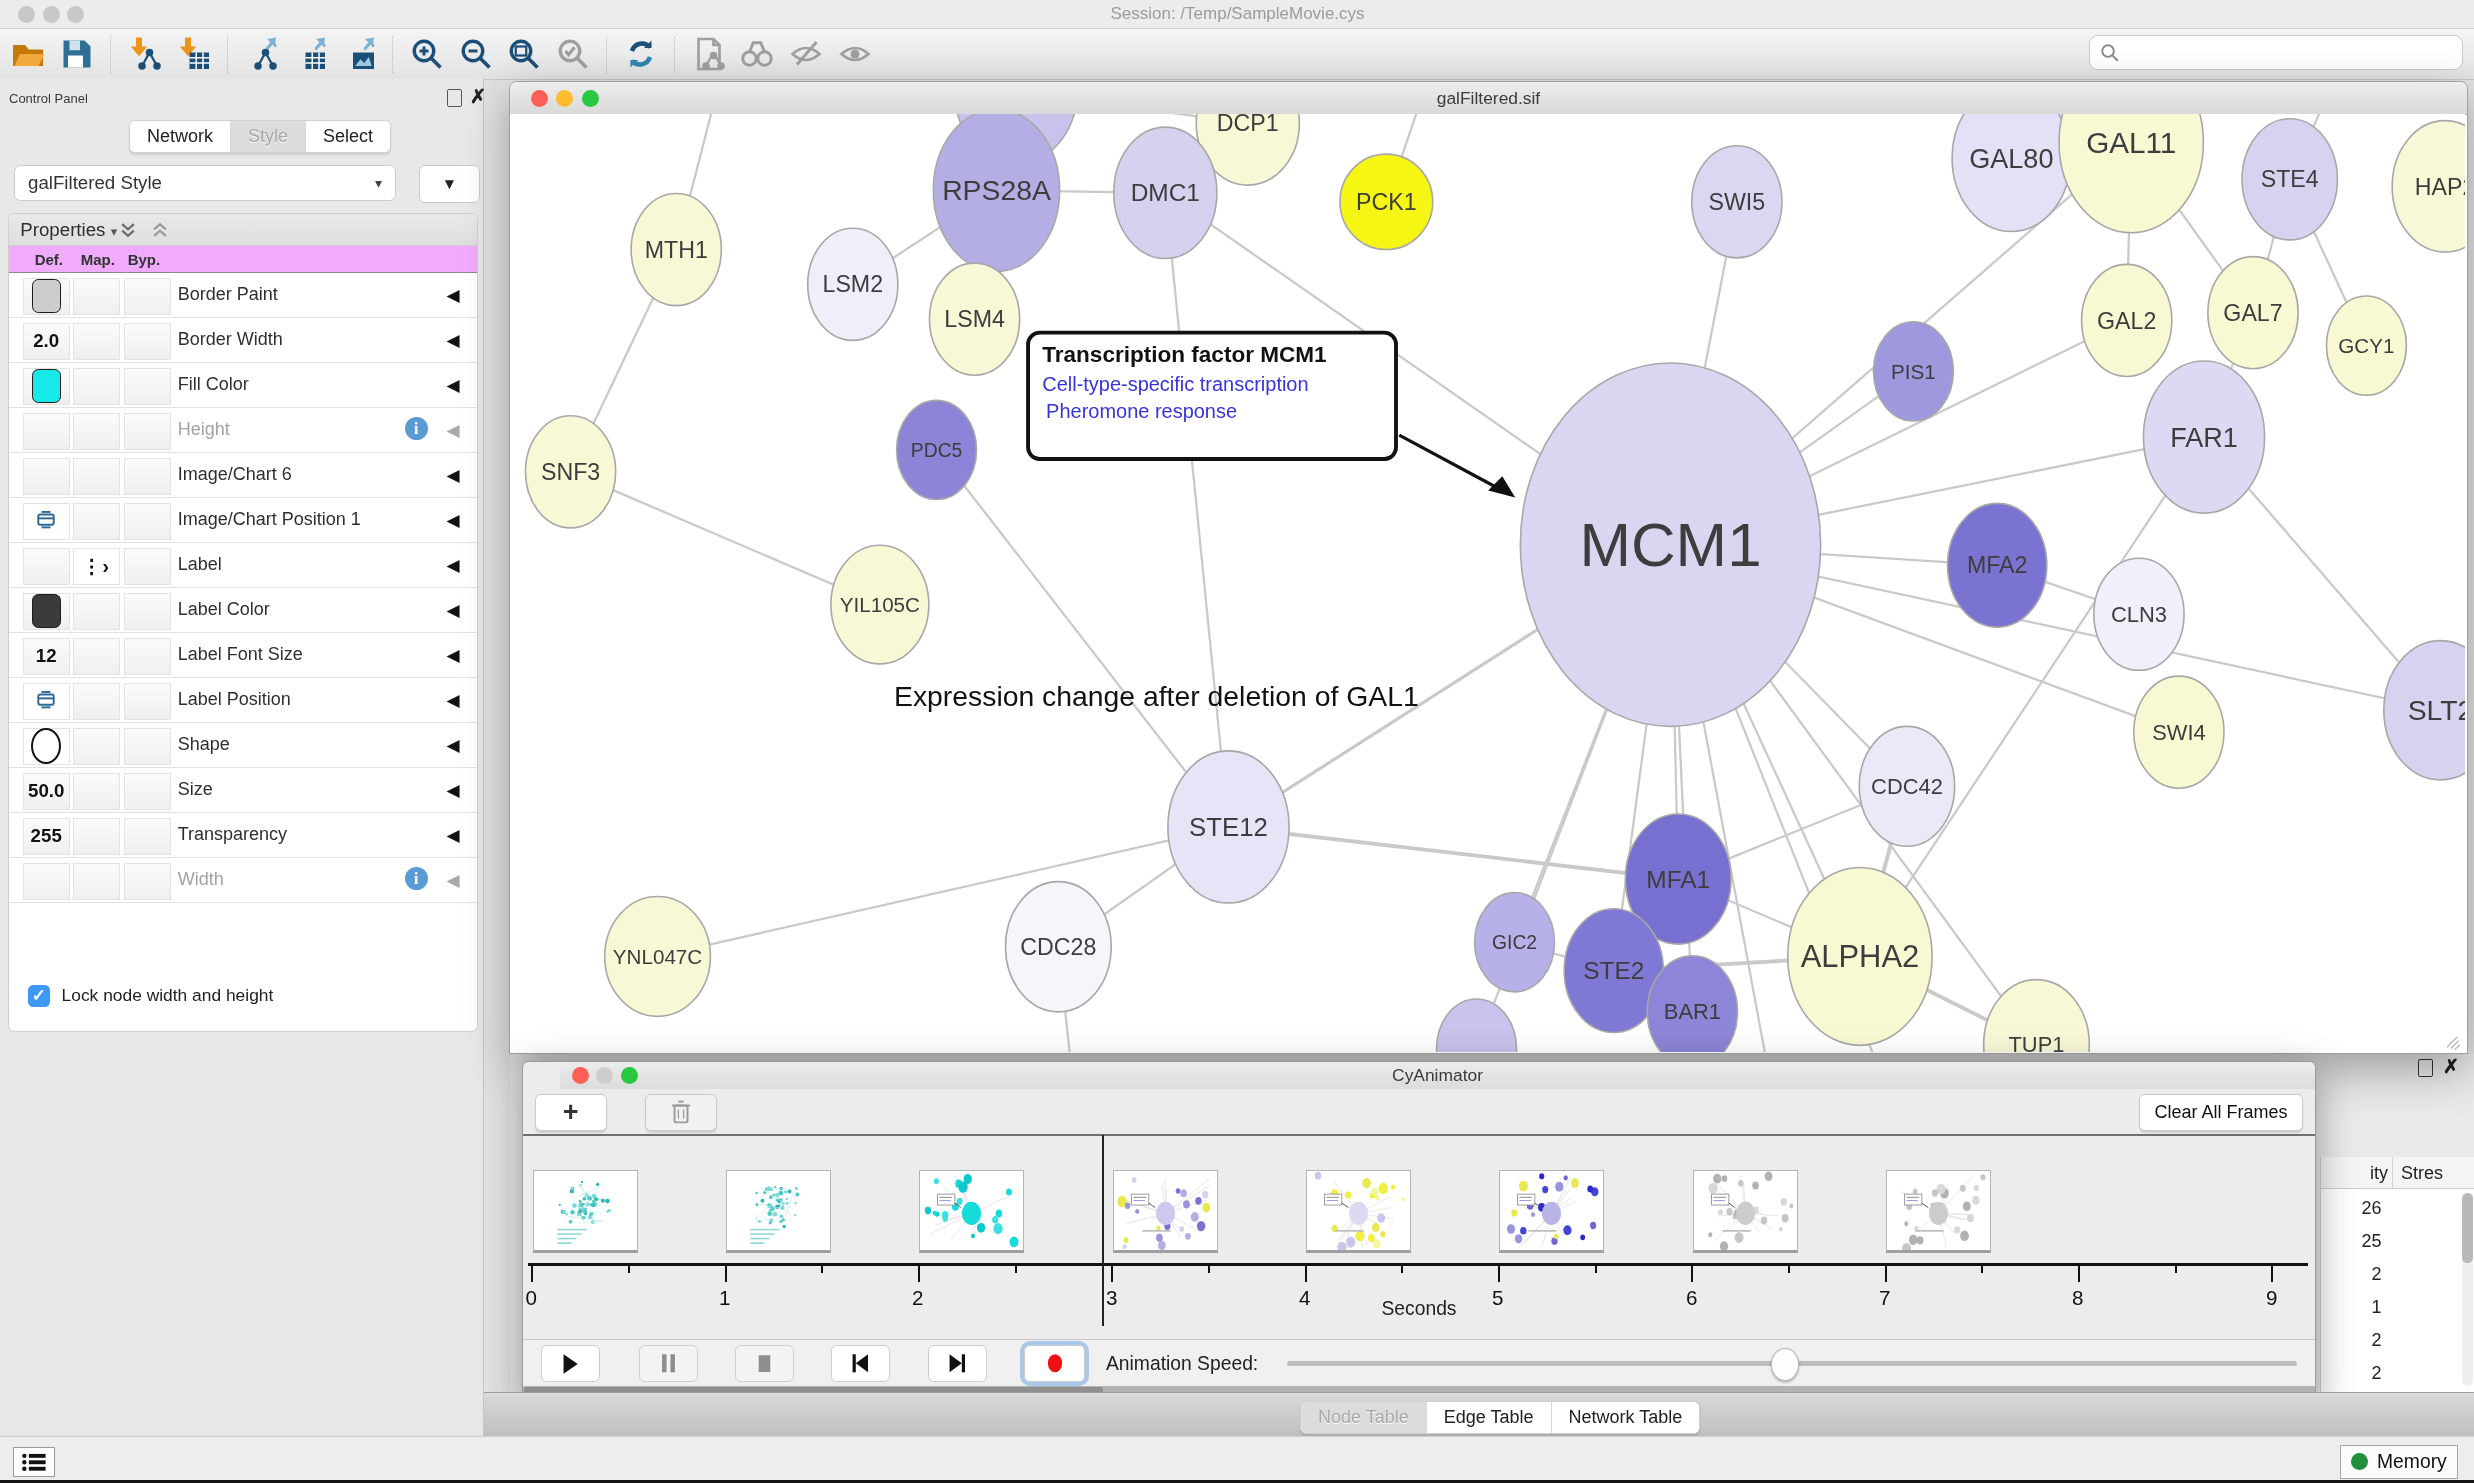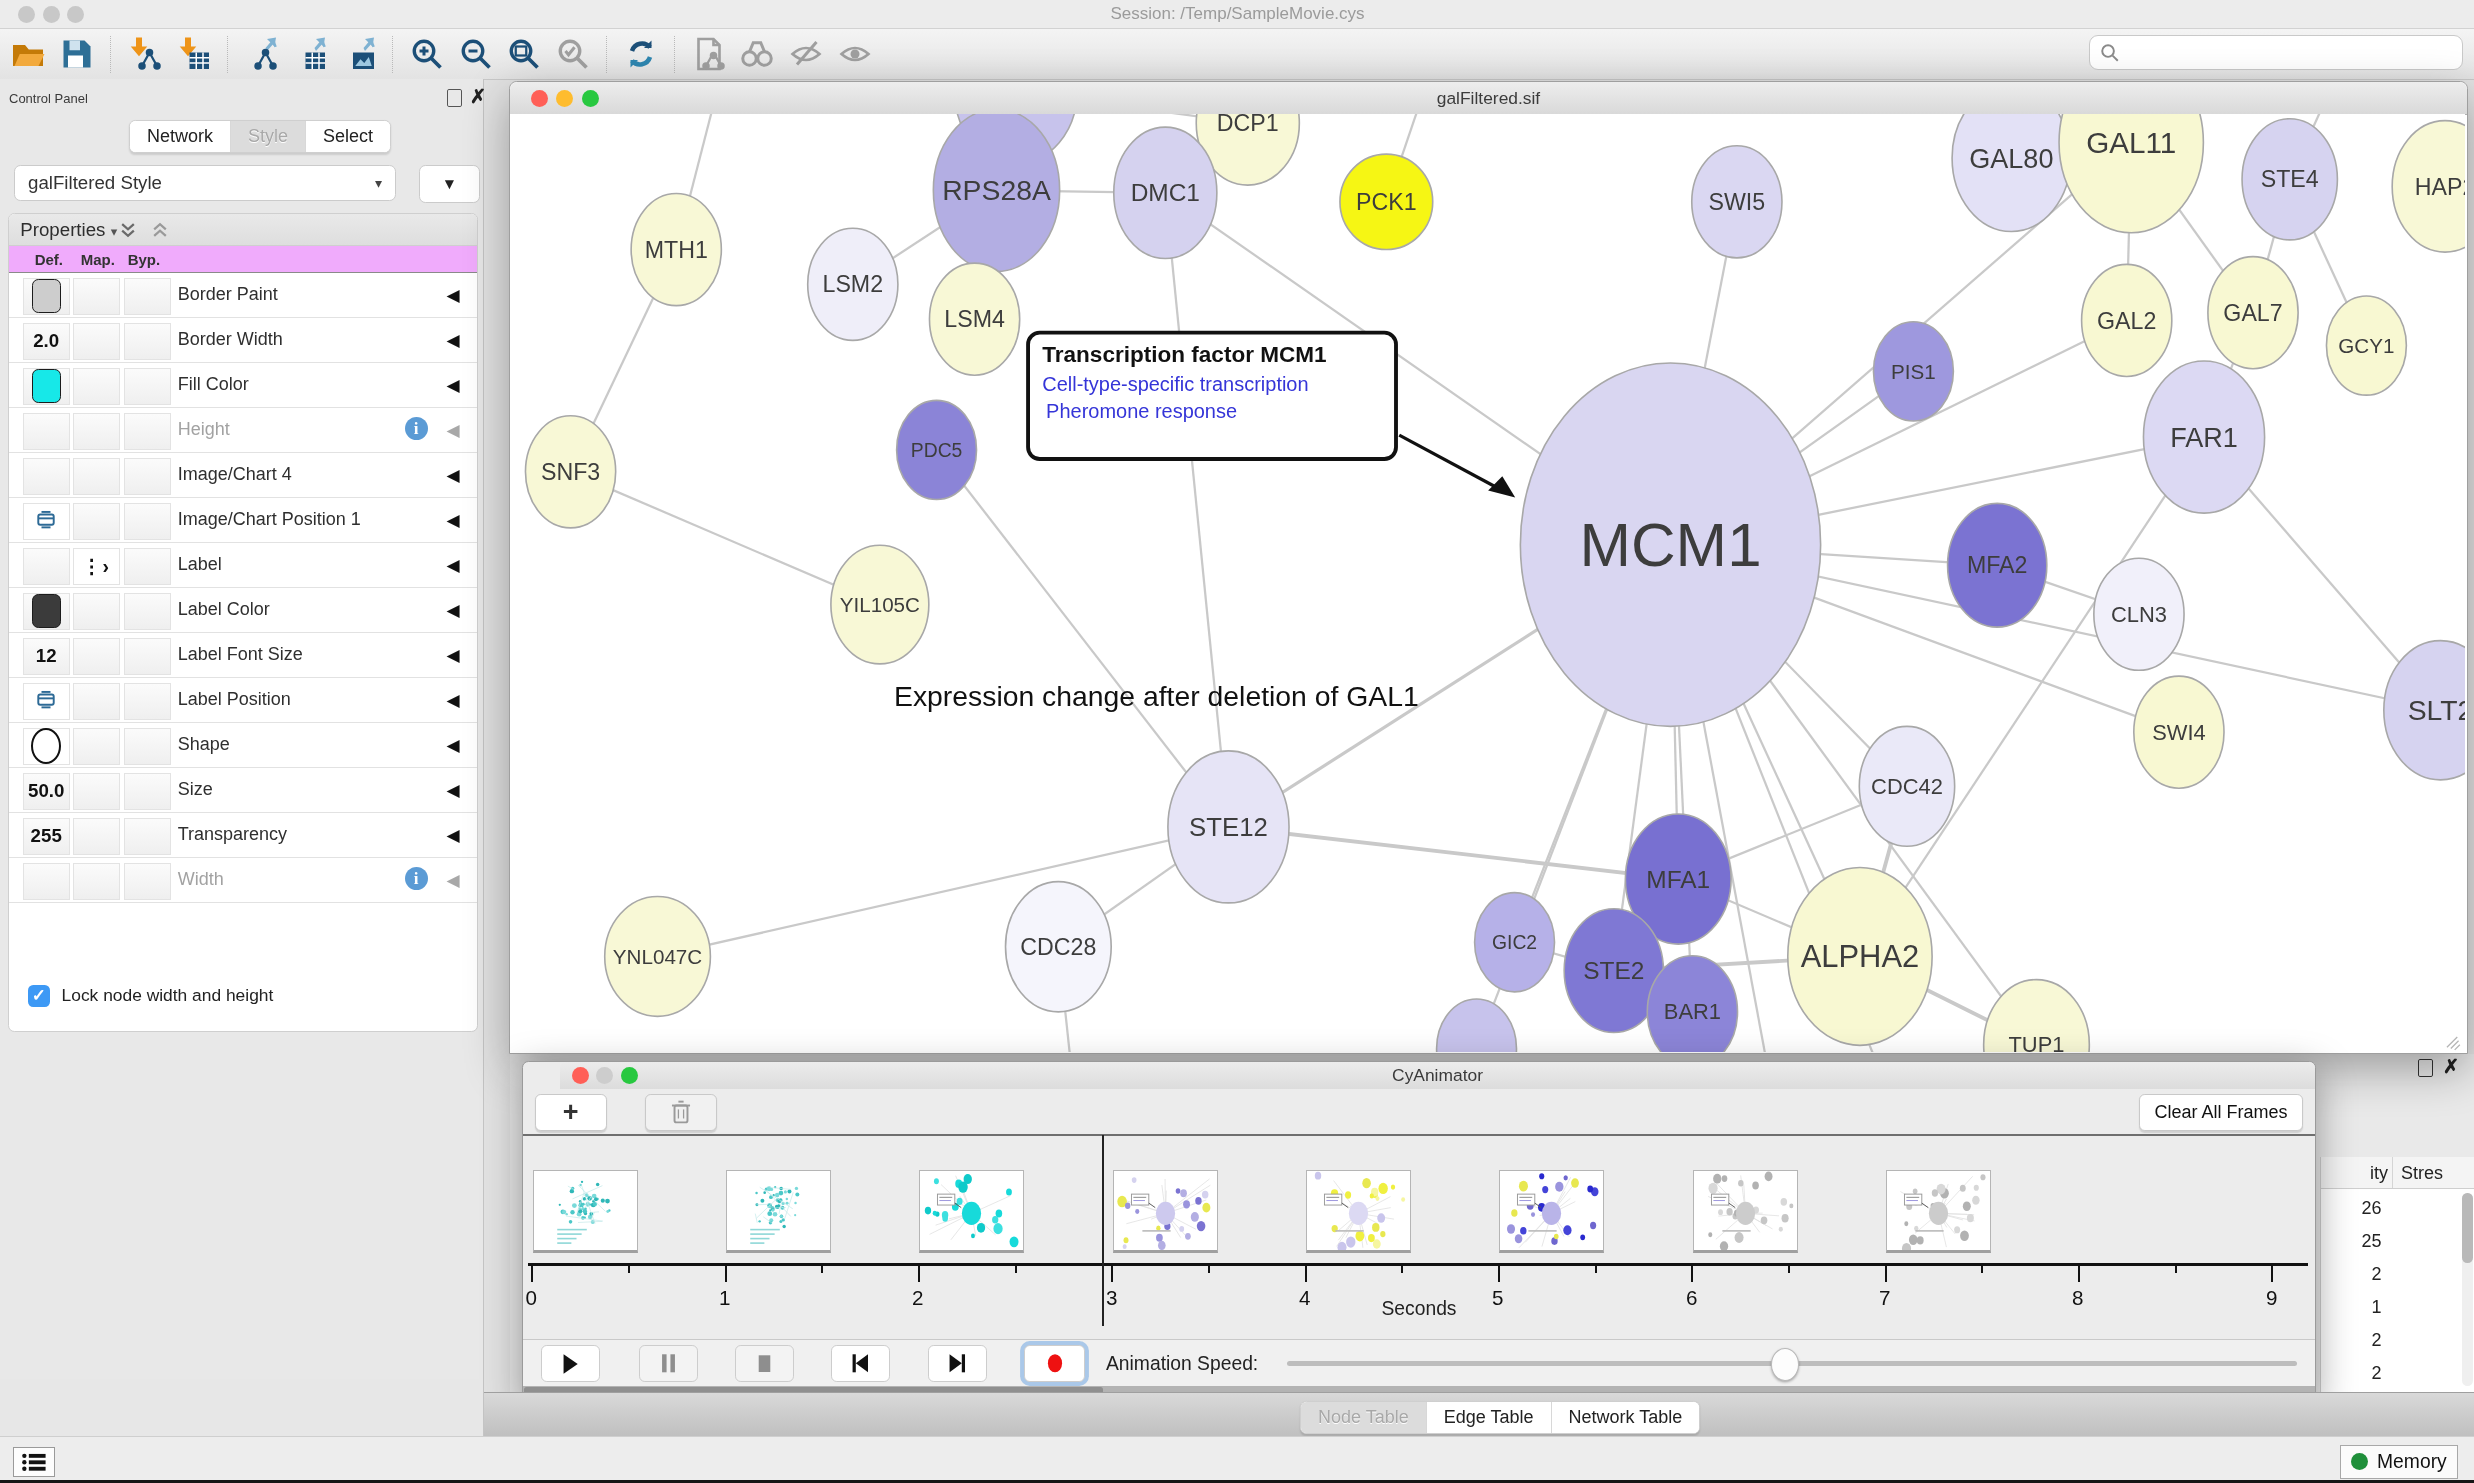--- a/index.html
+++ b/index.html
@@ -304,21 +304,21 @@
           <div class="cell" style="left: 64px;"></div>
           <div class="cell" style="left: 115px;"></div>
           <div class="plabel dis">Height</div>
           <div class="info">i</div>
           <div class="parrow dis">◀</div>
         </div>
         <div class="prow">
           <div class="cell" style="left: 14px;"></div>
           <div class="cell" style="left: 64px;"></div>
           <div class="cell" style="left: 115px;"></div>
-          <div class="plabel">Image/Chart 4</div>
+          <div class="plabel">Image/Chart 6</div>
           <div class="parrow">◀</div>
         </div>
         <div class="prow">
           <div class="cell" style="left: 14px; background: rgb(255, 255, 255);">
             <span><svg width="22" height="19.3" viewBox="0 0 34 30">
                 <rect x="5" y="7" width="24" height="16" rx="3" fill="none" stroke="#2d6a96" stroke-width="3"></rect>
                 <line x1="5" y1="13" x2="29" y2="13" stroke="#2d6a96" stroke-width="3"></line>
                 <line x1="10" y1="27" x2="24" y2="27" stroke="#2d6a96" stroke-width="3"></line>
                 <line x1="10" y1="3" x2="24" y2="3" stroke="#2d6a96" stroke-width="3"></line>
               </svg></span>

